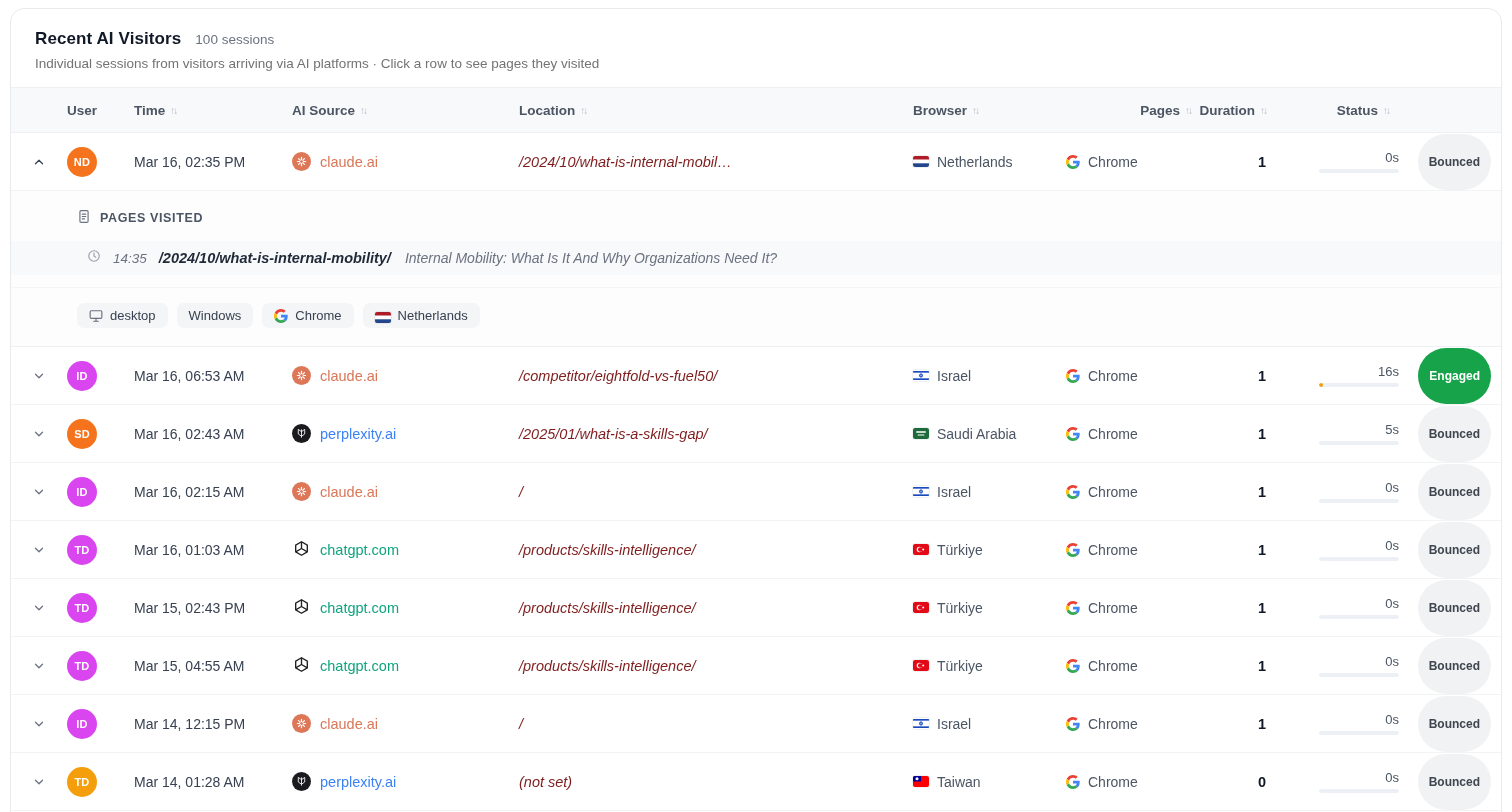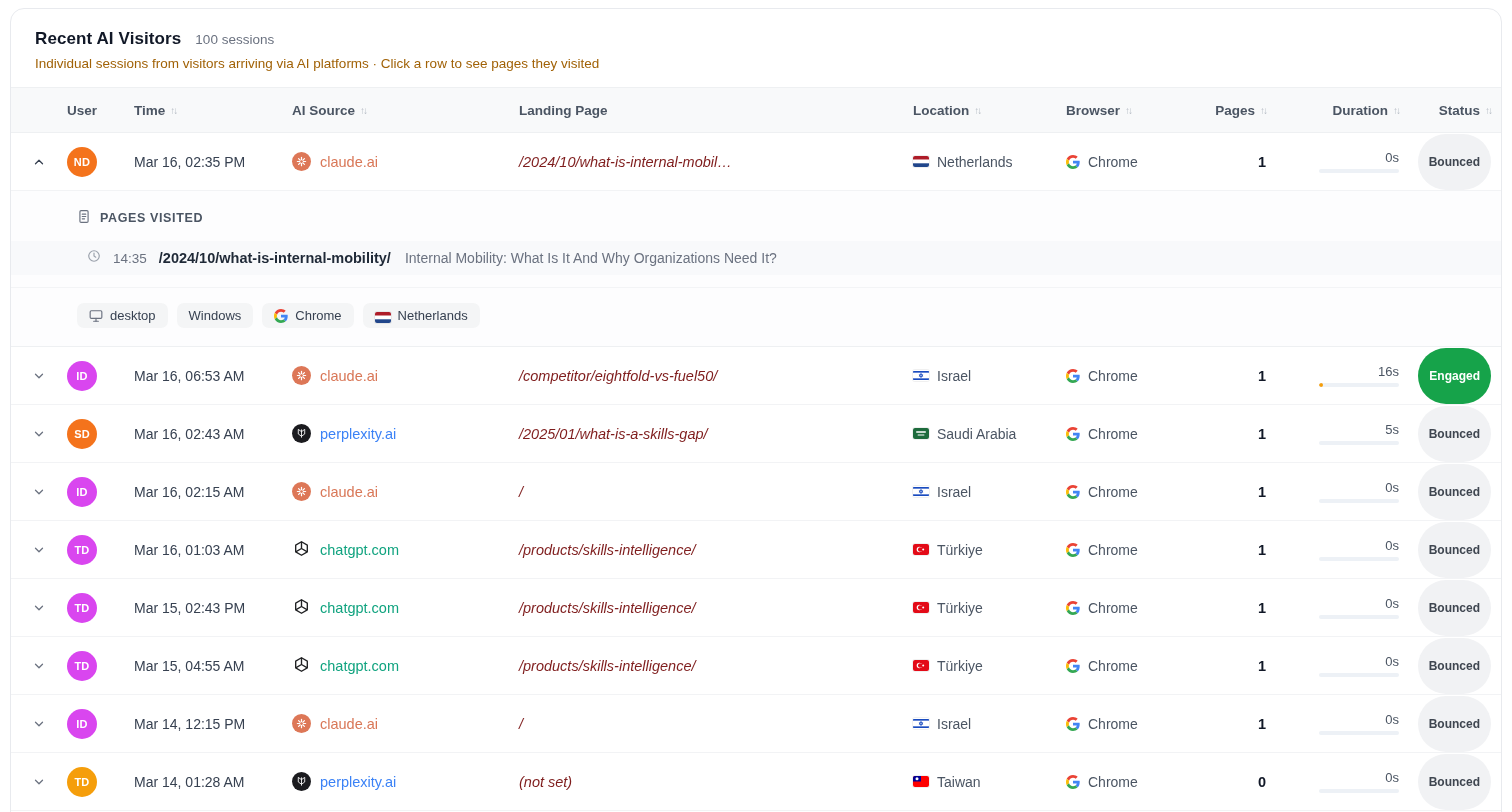--- a/index.html
+++ b/index.html
@@ -9,21 +9,21 @@
   .card {
     margin:8px 10px; background:#fff; border:1px solid #e8eaee;
     border-radius:14px; overflow:hidden; min-height:900px;
   }
 
   
   .card-head { position:relative; padding:20px 24px 16px 24px; }
   .title-line { display:flex; align-items:baseline; gap:14px; }
   .title { font-size:17px; font-weight:700; color:#111827; letter-spacing:.1px; }
   .sessions { font-size:13.5px; color:#6b7280; }
-  .subtitle { margin-top:7px; font-size:13.5px; color:#a16207; }
+  .subtitle { margin-top:7px; font-size:13.5px; color:#737373; }
   .search-wrap {
     position:absolute; top:22px; right:32px; width:224px; height:37px;
     border:1px solid #e5e7eb; border-radius:19px; display:flex; align-items:center;
     gap:8px; padding:0 14px; background:#fff;
   }
   .search-wrap input {
     border:none; outline:none; font-size:13.5px; width:100%;
     font-family:"Liberation Sans", sans-serif; color:#374151; background:transparent;
   }
   .search-wrap input::placeholder { color:#9ca3af; }
@@ -73,21 +73,21 @@
   .badge.engaged { background:#16a34a; color:#fff; }
 
   
   .detail { background:#fdfdfe; border-bottom:1px solid #eef0f2; padding-top:18px; }
   .detail-title {
     display:flex; align-items:center; gap:9px; margin-left:66px;
     font-size:12.5px; font-weight:700; letter-spacing:.05em; color:#4b5563;
   }
   .visit-row {
     margin-top:14px; background:#f8f9fb; padding:8px 20px 8px 76px;
-    display:flex; align-items:center; gap:12px;
+    display:flex; align-items:center; gap:12px;font-style:italic;
   }
   .visit-time { font-size:13.5px; color:#6b7280; }
   .visit-path { font-size:14.5px; font-weight:700; color:#1f2937; }
   .visit-title { font-size:14px; color:#6b7280; margin-left:2px; }
   .detail-sep { border-bottom:1px solid #f3f4f6; margin-top:12px; }
   .chips { display:flex; gap:9px; padding:15px 0 18px 66px; }
   .chip {
     background:#f4f5f6; border-radius:7px; padding:5px 12px; font-size:13px; color:#374151;
     display:inline-flex; align-items:flex-end; gap:7px;
   }
@@ -110,23 +110,20 @@
       <div class="hcell c-user">
         <span>User</span>
       </div>
       <div class="hcell c-time">
         <span>Time</span>
         <span class="sort">↑↓</span>
       </div>
       <div class="hcell c-source">
         <span>AI Source</span>
         <span class="sort">↑↓</span>
-      </div>
-      <div class="hcell c-landing">
-        <span>Landing Page</span>
       </div>
       <div class="hcell c-location">
         <span>Location</span>
         <span class="sort">↑↓</span>
       </div>
       <div class="hcell c-browser">
         <span>Browser</span>
         <span class="sort">↑↓</span>
       </div>
       <div class="hcell c-pages">

